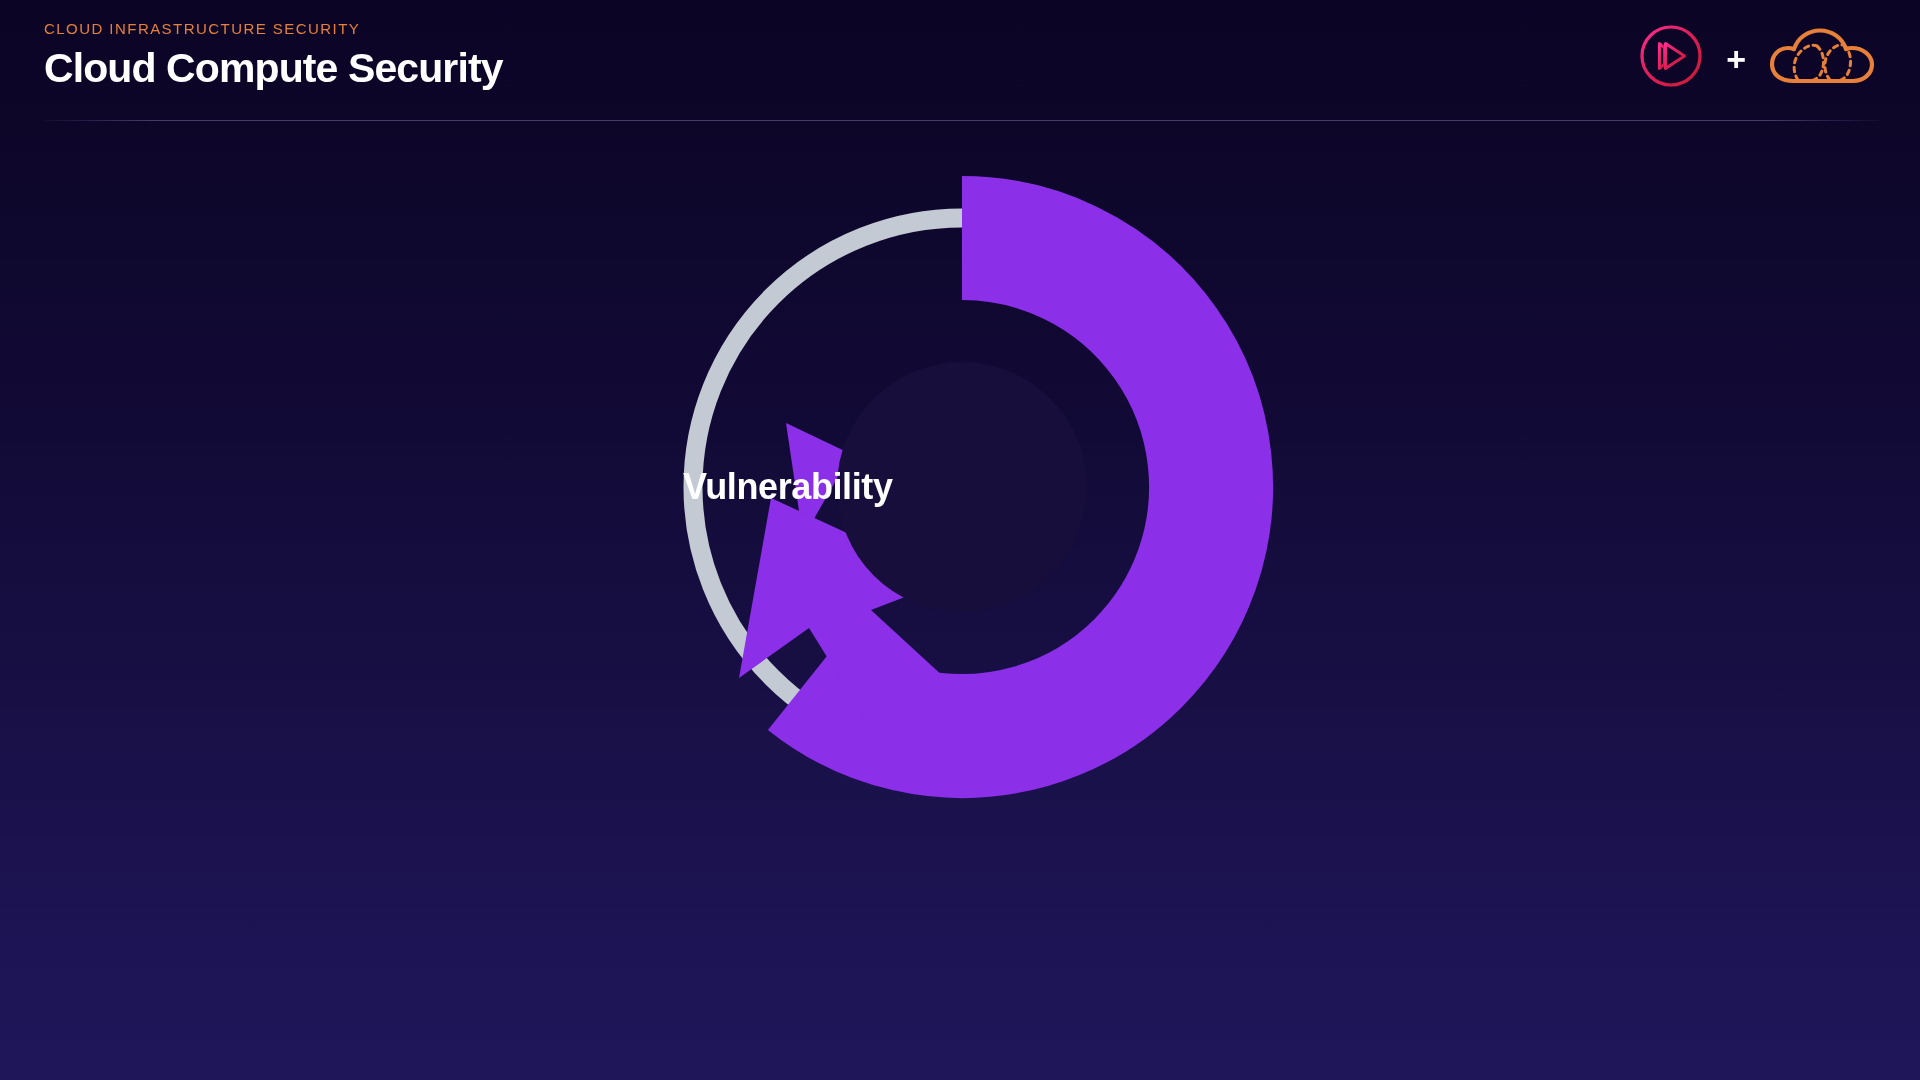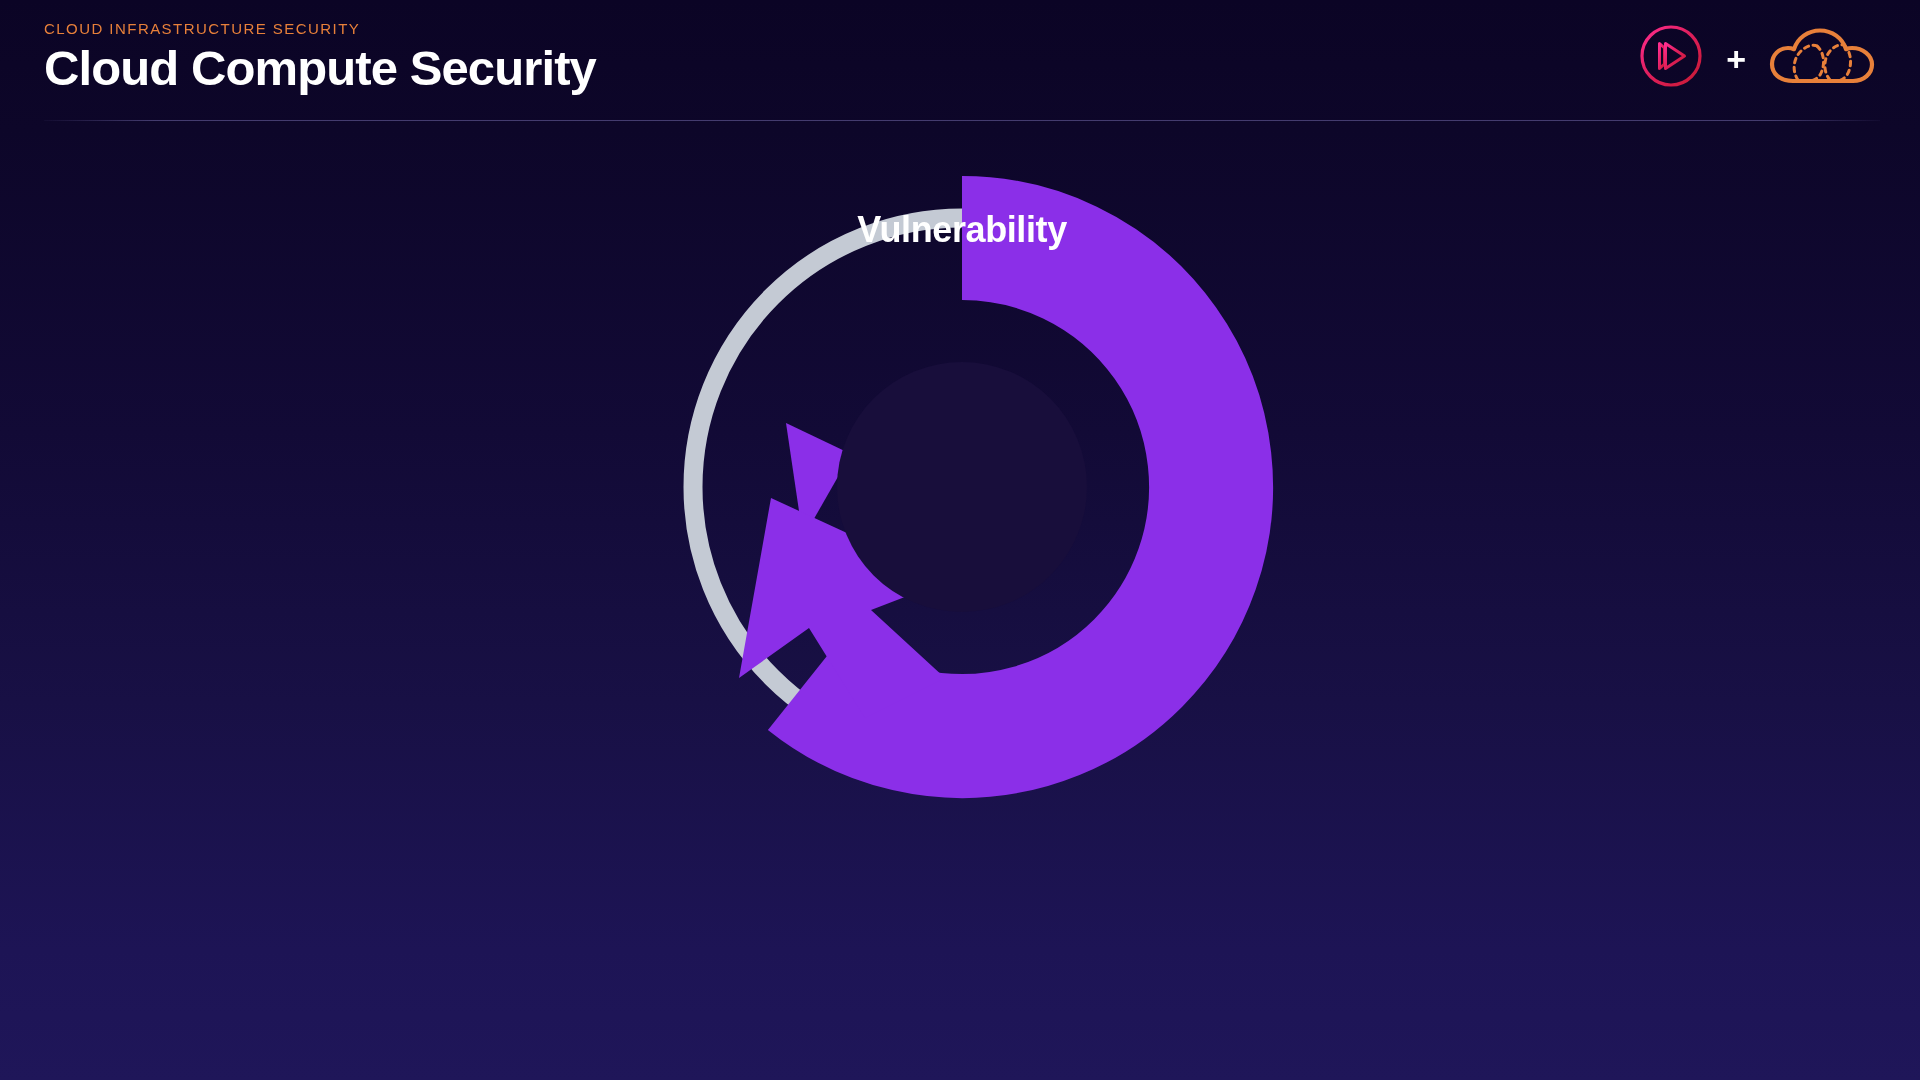--- a/index.html
+++ b/index.html
@@ -42,21 +42,21 @@
     font-size: 15px;
     font-weight: normal;
     letter-spacing: 1.45px;
     text-transform: uppercase;
     line-height: 18px;
     white-space: nowrap;
   }
 
   .page-title {
     color: #ffffff;
-    font-size: 49px;
+    font-size: 41px;
     font-weight: bold;
     letter-spacing: -0.9px;
     line-height: 50px;
     margin-top: 5px;
     white-space: nowrap;
   }
 
   .header-logos {
     position: absolute;
     right: 44px;
@@ -114,21 +114,21 @@
     overflow: visible;
   }
 
   .center-label {
     position: absolute;
     left: 0;
     top: 0;
     width: 558px;
     height: 558px;
     display: flex;
-    flex-direction: column;
+    flex-direction: row;
     align-items: center;
     justify-content: space-between;
     pointer-events: none;
   }
 
   .center-label .line {
     color: #ffffff;
     font-size: 36px;
     font-weight: bold;
     line-height: 44px;

